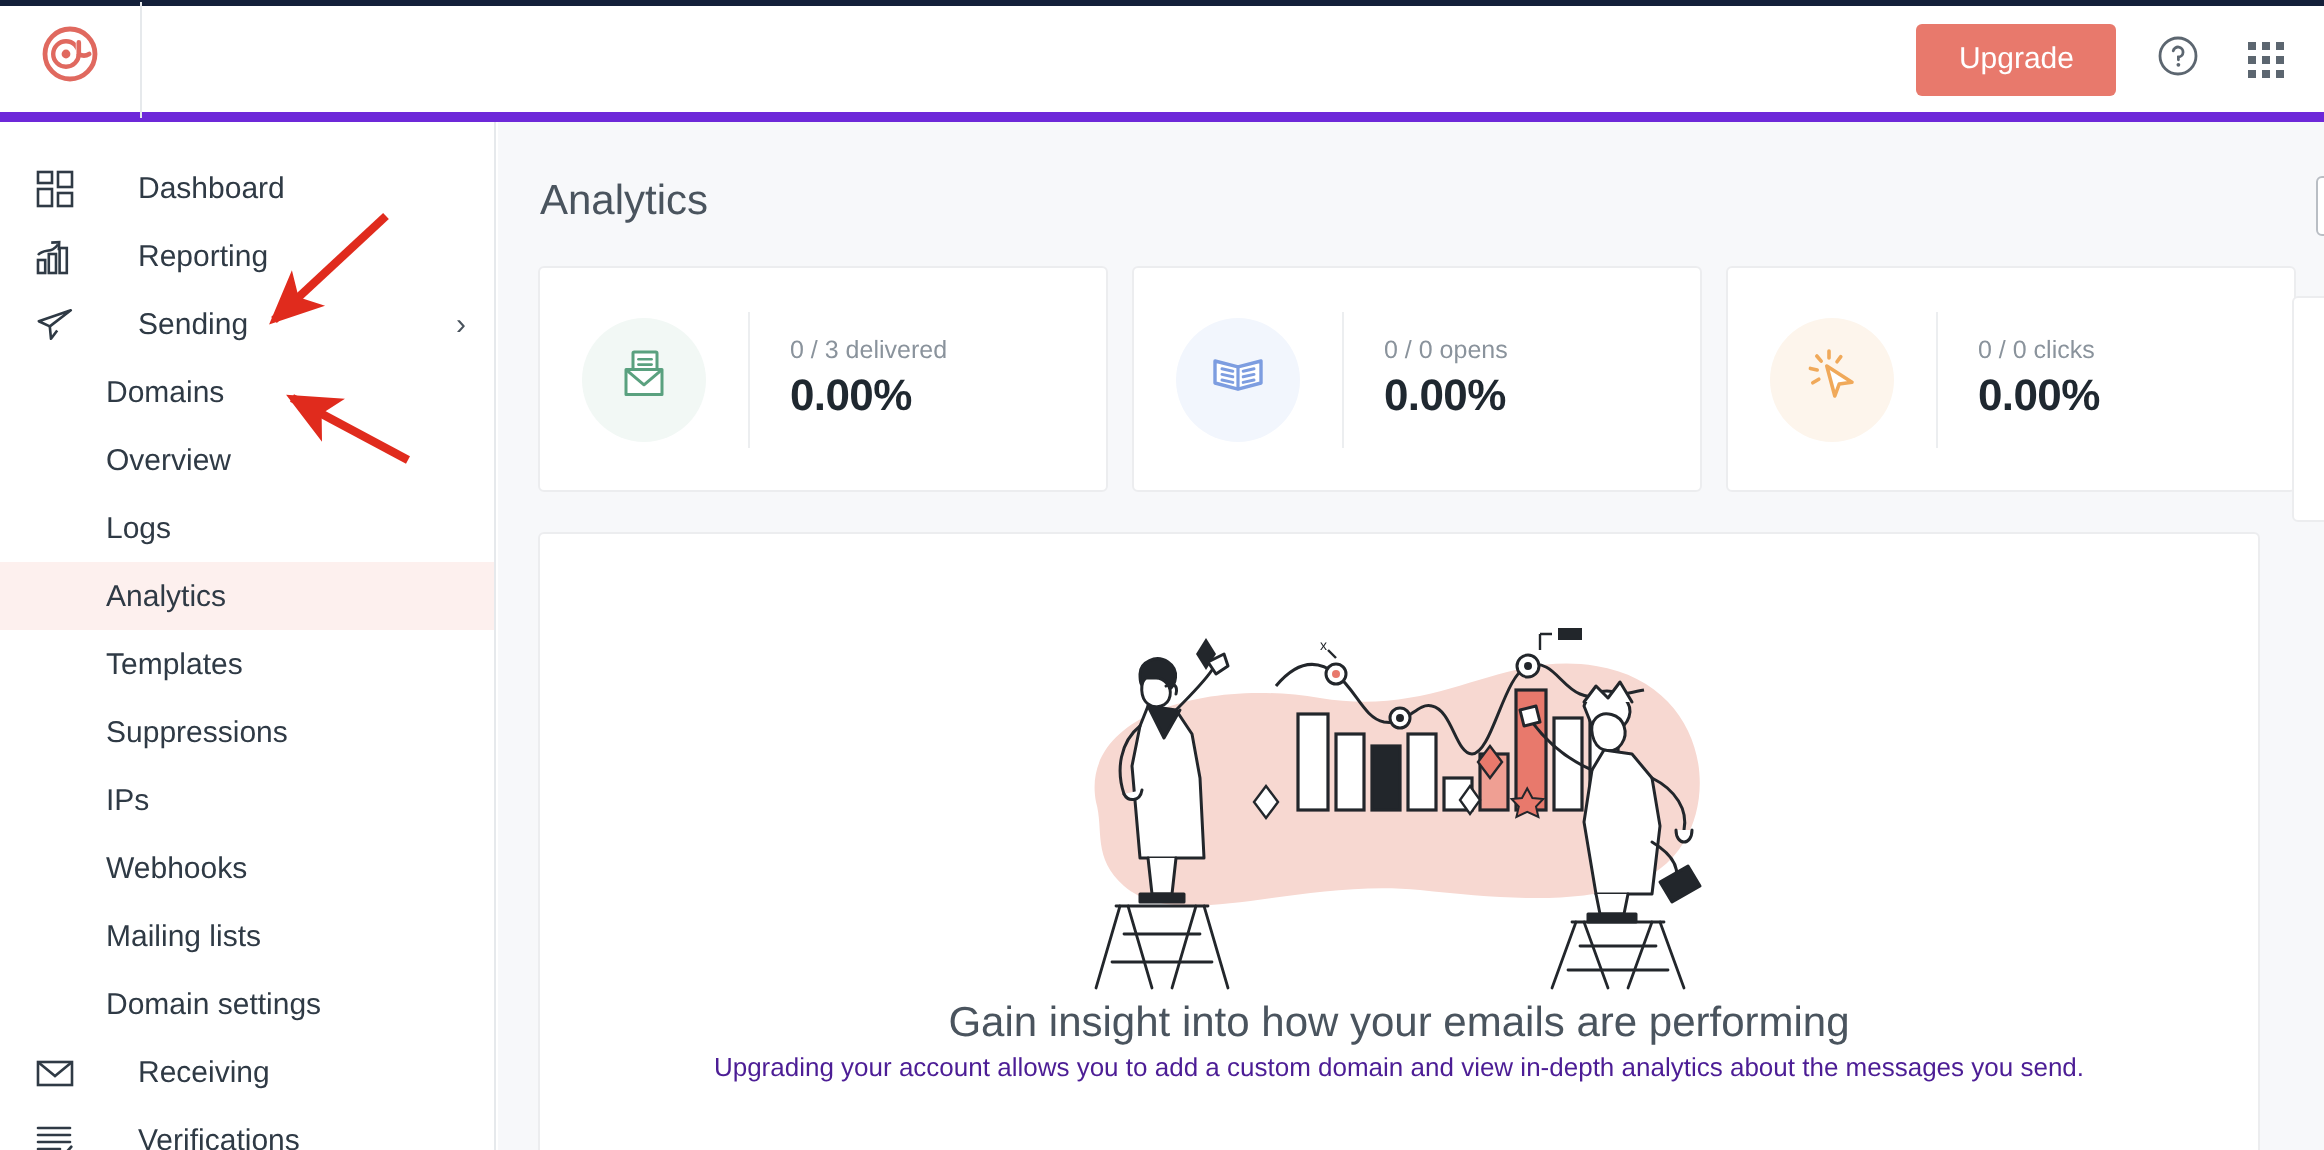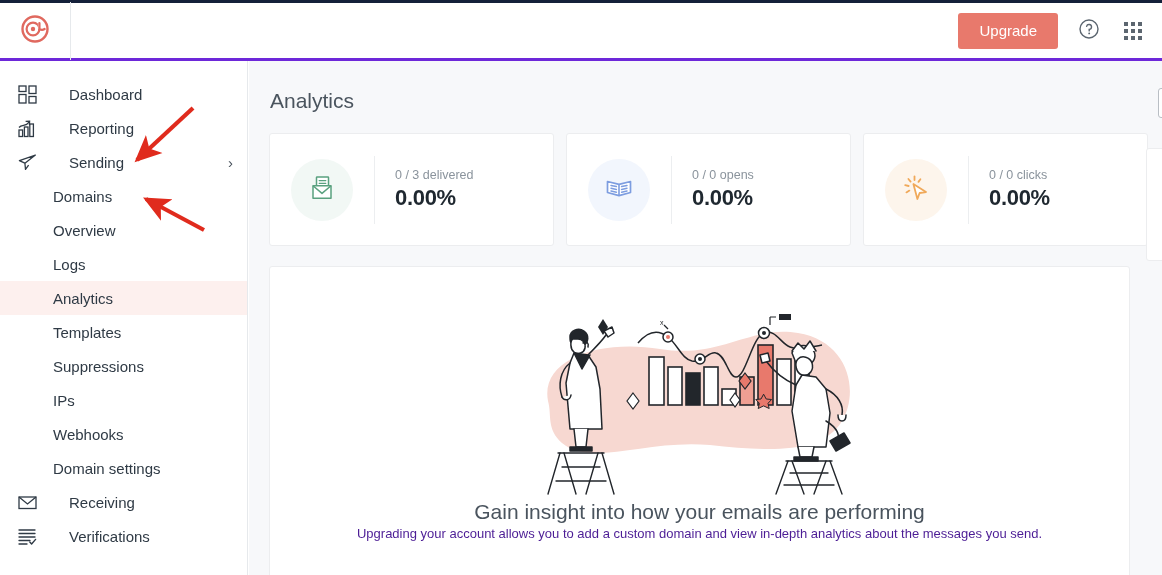--- a/index.html
+++ b/index.html
@@ -15,21 +15,21 @@
   
   .top-strip {
     position: absolute; top: 0; left: 0; width: 1162px; height: 3px;
     background: #14203a;
   }
 
   
   .header {
     position: absolute; top: 3px; left: 0; width: 1162px; height: 58px;
     background: #ffffff;
-    border-bottom: 3px solid #6d28d9;
+    border-bottom: 5px solid #6d28d9;
     display: flex; align-items: center;
   }
   .logo-cell {
     width: 71px; height: 58px;
     display: flex; align-items: center; justify-content: center;
     border-right: 1px solid #e6e9ec;
   }
   .header-right {
     margin-left: auto;
     display: flex; align-items: center; gap: 18px;
@@ -258,20 +258,23 @@
       <span class="nav-label">Templates</span>
     </div>
     <div class="nav-item sub">
       <span class="nav-label">Suppressions</span>
     </div>
     <div class="nav-item sub">
       <span class="nav-label">IPs</span>
     </div>
     <div class="nav-item sub">
       <span class="nav-label">Webhooks</span>
+    </div>
+    <div class="nav-item sub">
+      <span class="nav-label">Mailing lists</span>
     </div>
     <div class="nav-item sub">
       <span class="nav-label">Domain settings</span>
     </div>
 
     <div class="nav-item">
       <span class="nav-icon">
         <svg width="19" height="19" viewBox="0 0 19 19">
           <rect x="1" y="4" width="17" height="11.5" fill="none" stroke="#2f3a45" stroke-width="1.3"></rect>
           <path d="M1 4 L9.5 11 L18 4" fill="none" stroke="#2f3a45" stroke-width="1.3"></path>

